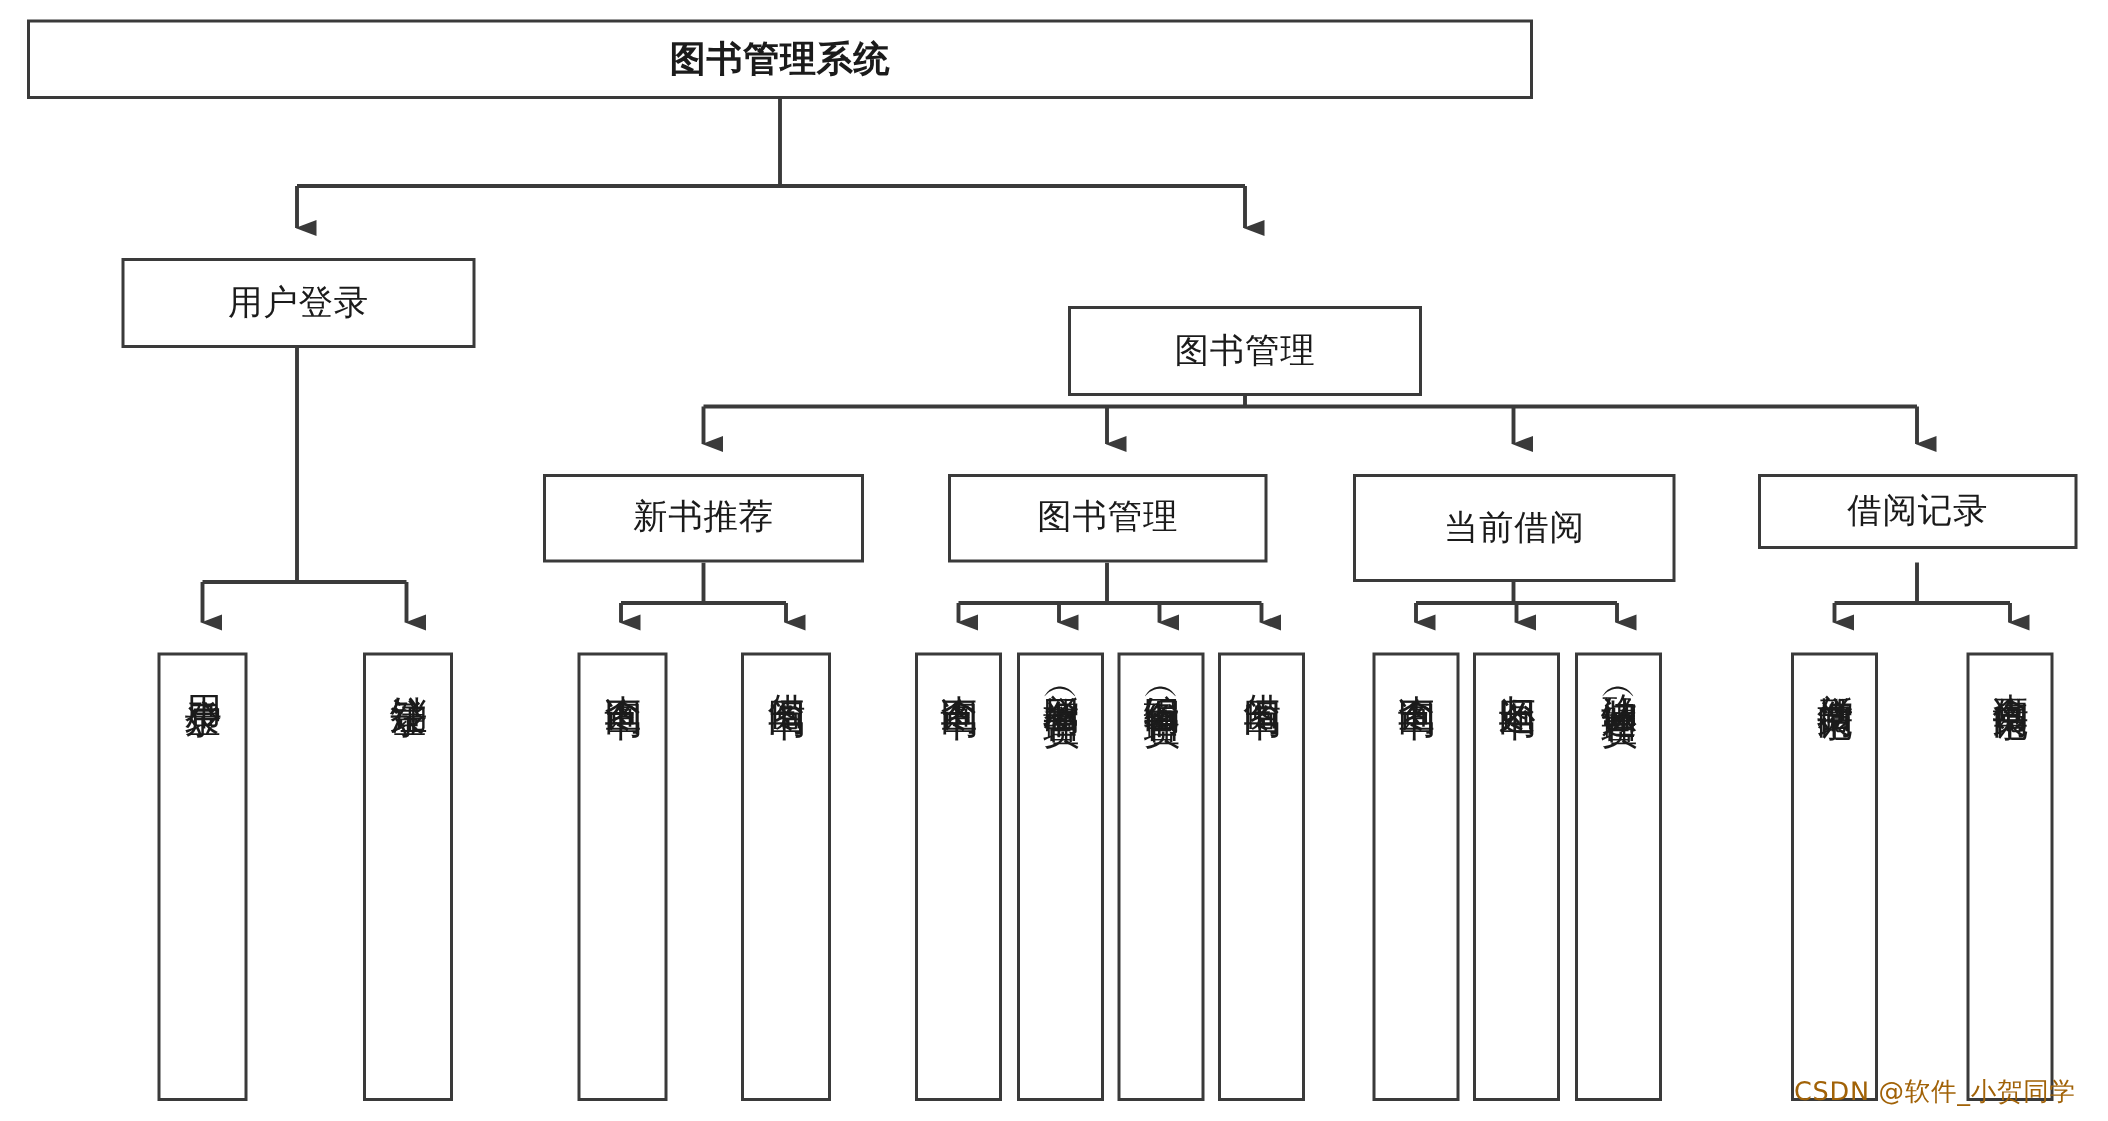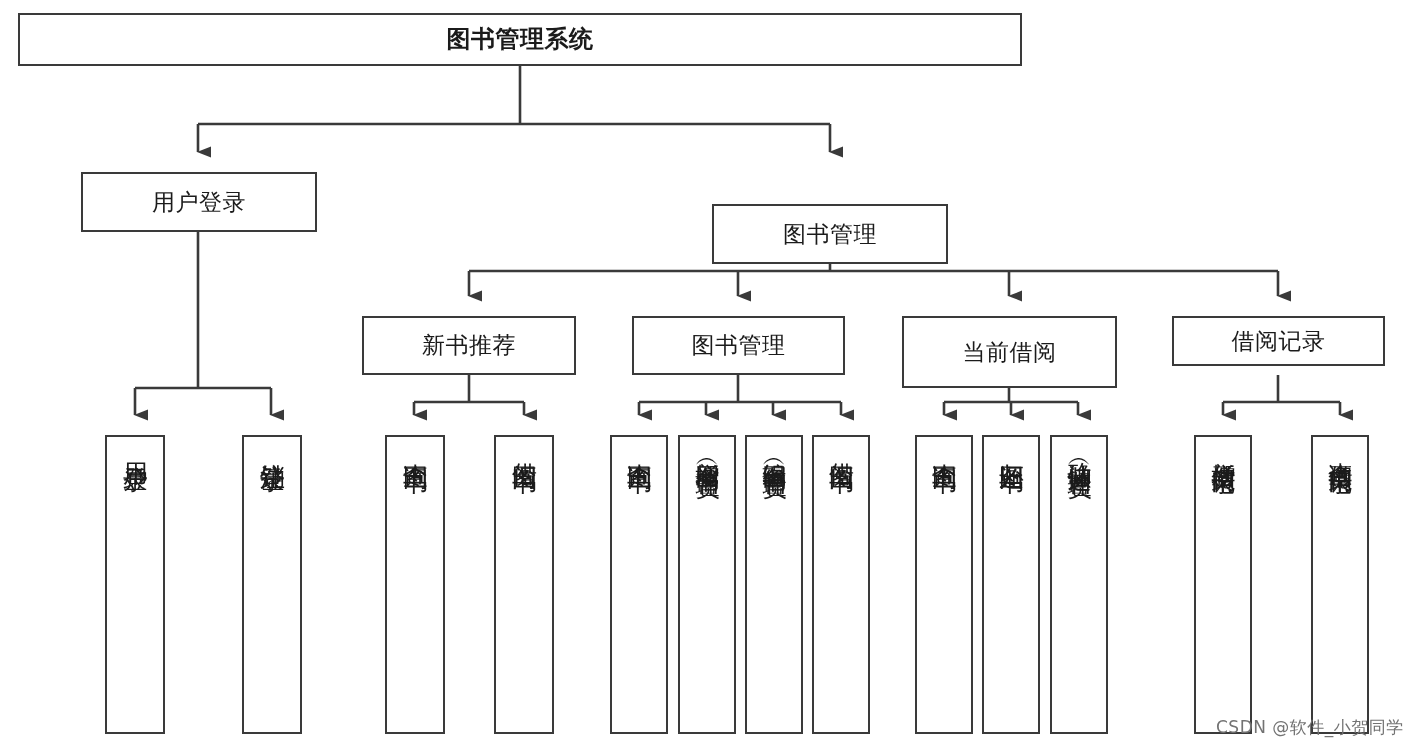--- a/index.html
+++ b/index.html
@@ -61,24 +61,23 @@
     line-height: 1.12;
     letter-spacing: 2px;
     white-space: nowrap;
   }
   .node.vert.tall .label {
     font-size: 24px;
   }
   .watermark {
     position: absolute;
     font-size: 17px;
-    color: #737373;
+    color: #a16207;
     white-space: nowrap;
     letter-spacing: 0.5px;
-    padding-left: 20px;
   }
 </style>
 </head>
 <body>
 
 <div id="canvas">
 
   <svg id="edges" viewBox="0 0 1405 747" xmlns="http://www.w3.org/2000/svg">
     <defs>
       <marker id="arrow" viewBox="0 0 12 14" refX="6" refY="13" markerWidth="12" markerHeight="14" orient="auto-start-reverse" markerUnits="userSpaceOnUse">

